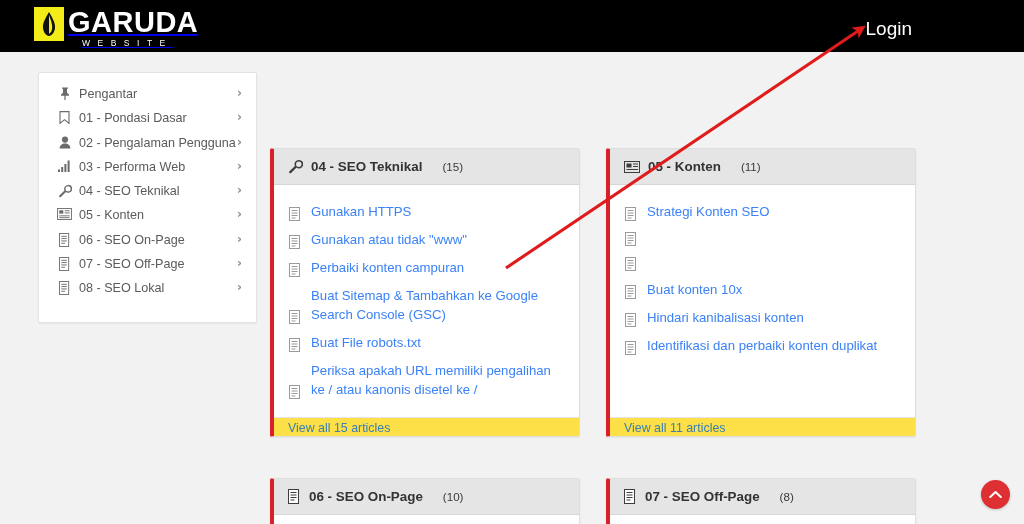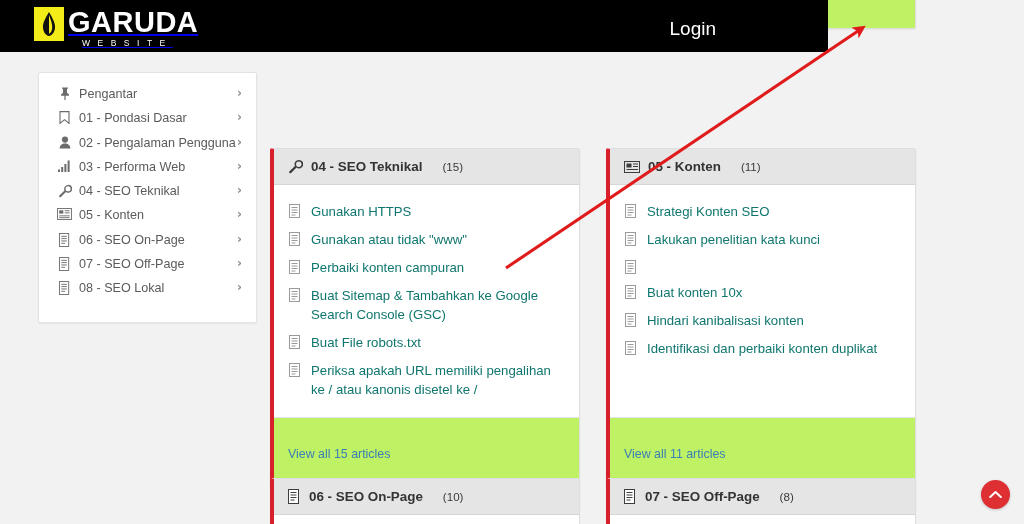--- a/index.html
+++ b/index.html
@@ -15,21 +15,21 @@
   #page {
     position: relative;
     width: 1024px; height: 524px;
     background: #f2f2f2;
     overflow: hidden;
   }
 
   
   .topbar {
     position: absolute; top: 0; left: 0;
-    width: 828px; height: 52px;
+    width: 1024px; height: 52px;
     background: #000000;
     z-index: 40;
   }
   .logo-wrap {
     position: absolute; left: 34px; top: 5px;
     display: flex; align-items: flex-start;
   }
   .logo-mark {
     width: 30px; height: 34px;
     background: #f3ec18;
@@ -141,40 +141,40 @@
     font-size: 11.6px;
     margin-left: 20px;
     color: #3a3a3a;
   }
   .card-body {
     padding: 12px 14px 14px 14px;
     flex: 1;
   }
   .article {
     display: flex;
-    align-items: flex-start;
+    align-items: flex-end;
     padding: 4.5px 0;
     text-decoration: none;
-    color: #0f766e;
+    color: #3b82f6;
     font-size: 13.2px;
     line-height: 19px;
   }
   .article .art-icon {
     min-width: 15px; width: 15px;
     margin-right: 8px;
     margin-top: 2px;
     color: #8e8e8e;
     display: flex; align-items: flex-start; justify-content: center;
   }
   .article .art-icon svg { display: block; }
   .art-label { flex: 1; }
   .card-foot {
-    background: #bef264;
+    background: #fde047;
     border-top: 1px solid #e4e4e4;
-    padding: 26px 14px;
+    padding: 0 14px;
   }
   .card-foot a {
     color: #3a7fb5;
     font-size: 12.4px;
     text-decoration: none;
   }
 
   
   .cards-top { position: absolute; left: 270px; top: -64px; width: 646px; }
   .partial-card { width: 310px; }
@@ -360,21 +360,20 @@
           <a class="article" href="#">
             <span class="art-icon">
               <svg width="13" height="14" viewBox="0 0 13 14">
                   <rect x="0.5" y="0.5" width="10" height="13" fill="#ffffff" stroke="#9a9a9a"></rect>
                   <rect x="2.5" y="3" width="6" height="1" fill="#9a9a9a"></rect>
                   <rect x="2.5" y="5.5" width="6" height="1" fill="#9a9a9a"></rect>
                   <rect x="2.5" y="8" width="6" height="1" fill="#9a9a9a"></rect>
                   <rect x="2.5" y="10.5" width="4" height="1" fill="#9a9a9a"></rect>
                 </svg>
             </span>
-            <span class="art-label">Lakukan penelitian kata kunci</span>
           </a>
           <a class="article" href="#">
             <span class="art-icon">
               <svg width="13" height="14" viewBox="0 0 13 14">
                   <rect x="0.5" y="0.5" width="10" height="13" fill="#ffffff" stroke="#9a9a9a"></rect>
                   <rect x="2.5" y="3" width="6" height="1" fill="#9a9a9a"></rect>
                   <rect x="2.5" y="5.5" width="6" height="1" fill="#9a9a9a"></rect>
                   <rect x="2.5" y="8" width="6" height="1" fill="#9a9a9a"></rect>
                   <rect x="2.5" y="10.5" width="4" height="1" fill="#9a9a9a"></rect>
                 </svg>

